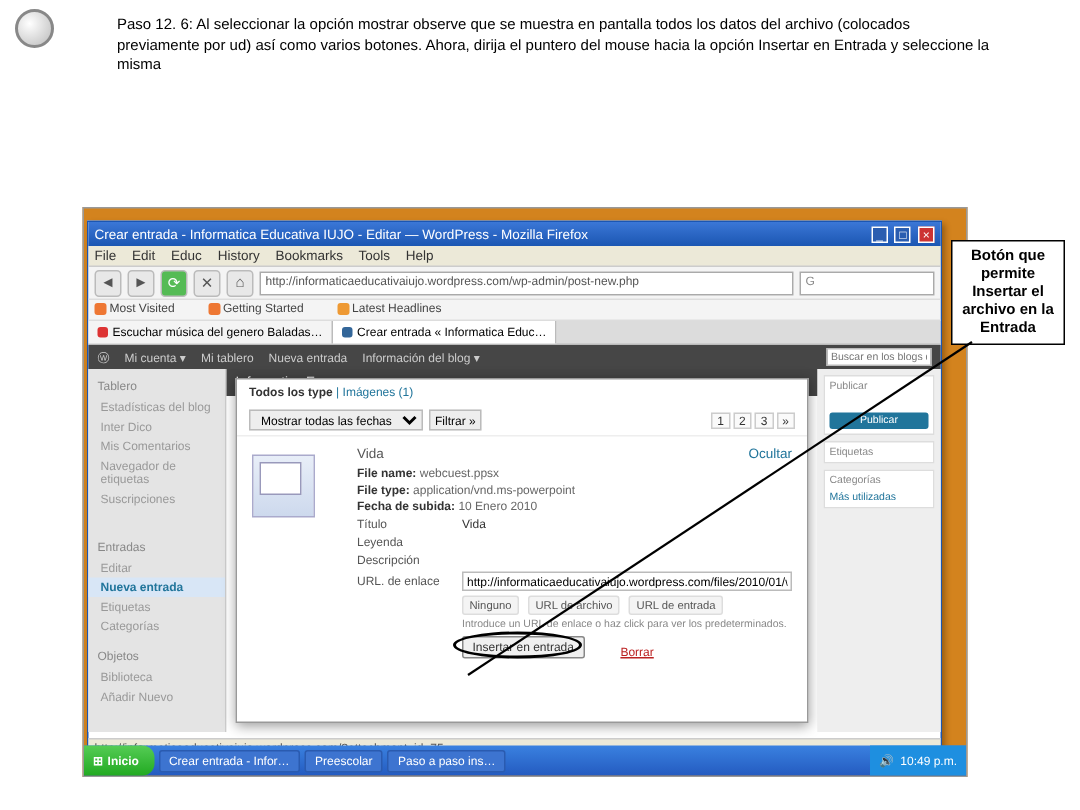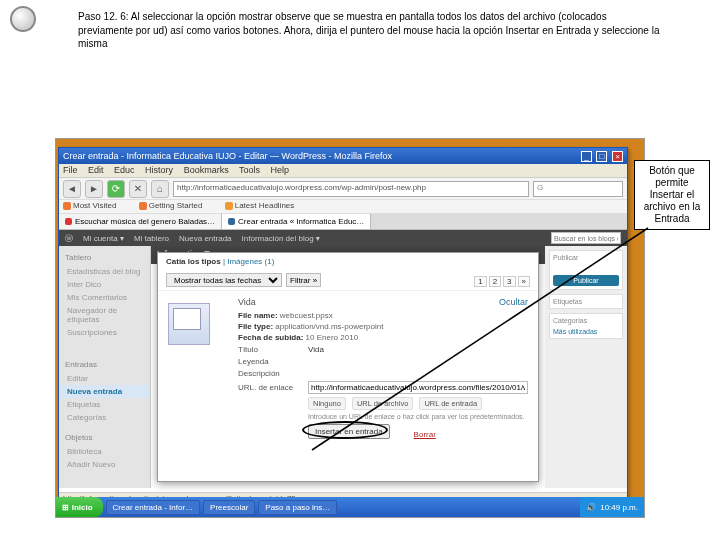--- a/index.html
+++ b/index.html
@@ -31,21 +31,21 @@
 .wp-side{width:92px;background:#e4e4e4;border-right:1px solid #ccc;font-size:8px;color:#777;padding:4px 0;filter:blur(.4px)}
 .wp-side .grp{padding:3px 6px;color:#888}
 .wp-side .item{padding:2px 8px;color:#999}
 .wp-side .hl{background:#d8e6f6;color:#21759b;font-weight:bold}
 .wp-main{flex:1;position:relative;background:#fff}
 .wp-header{height:18px;background:#444;color:#eee;font-size:9px;padding:3px 6px;filter:blur(.3px)}
 .modal{position:absolute;top:6px;left:6px;right:6px;bottom:6px;background:#fff;border:1px solid #999;box-shadow:0 2px 8px rgba(0,0,0,.4);font-size:8.5px;color:#333}
 .modal-head{background:#f0f0f0;border-bottom:1px solid #ddd;padding:3px 6px;display:flex;justify-content:space-between;align-items:center}
 .modal-tabs{padding:4px 8px;font-size:8px;color:#21759b}
 .modal-tabs b{color:#333}
-.modal-filter{padding:3px 8px;display:flex;align-items:flex-end;gap:4px;border-bottom:1px solid #eee}
+.modal-filter{padding:3px 8px;display:flex;align-items:center;gap:4px;border-bottom:1px solid #eee}
 .modal-filter select,.modal-filter .fbtn{font-size:8px;height:14px;border:1px solid #bbb;background:#eee;padding:0 3px}
 .pager{margin-left:auto;display:flex;gap:2px}
 .pager span{border:1px solid #ccc;padding:0 3px;font-size:8px;background:#fafafa}
 .media-item{padding:6px 10px;display:flex;gap:10px}
 .media-left{width:60px}
 .media-title{display:flex;justify-content:space-between;color:#555;font-size:9px;margin-bottom:4px}
 .media-title a{color:#21759b;text-decoration:none}
 .thumb{width:42px;height:42px;background:linear-gradient(#e8eef8,#cdd9ed);border:1px solid #aac;margin-top:6px;position:relative}
 .thumb:before{content:"";position:absolute;left:4px;top:4px;width:26px;height:20px;background:#fff;border:1px solid #99b}
 .media-right{flex:1}
@@ -60,21 +60,21 @@
 .insert-row{margin:4px 0 0 70px;display:flex;gap:24px;align-items:flex-end}
 .insert-btn{border:1px solid #888;background:#f0f0f0;font-size:8px;padding:2px 6px;border-radius:2px;color:#333}
 .insert-oval{position:absolute;border:2px solid #000;border-radius:50%;width:86px;height:18px;pointer-events:none}
 .del-link{color:#b22;font-size:8px}
 .hint{font-size:7px;color:#888;margin-left:70px;margin-top:2px}
 .ff-status{position:absolute;bottom:0;left:0;right:0;height:14px;background:#ece9d8;border-top:1px solid #ccc;font-size:8px;color:#555;padding:1px 4px}
 .taskbar{position:absolute;bottom:0;left:0;right:0;height:20px;background:linear-gradient(#3a81e0,#245bc0);display:flex;align-items:center;font-size:8px;color:#fff}
 .startbtn{background:linear-gradient(#5c5,#2a2);height:20px;padding:0 10px 0 6px;display:flex;align-items:center;gap:3px;font-weight:bold;border-radius:0 8px 8px 0}
 .taskitem{background:#3d74d0;margin-left:3px;padding:2px 6px;border-radius:2px;border:1px solid #2a5bb0}
 .tray{margin-left:auto;background:#1e8fe0;height:20px;padding:0 6px;display:flex;align-items:center;gap:4px}
-.callout{position:absolute;top:160px;right:10px;width:76px;background:#fff;border:1px solid #000;font-size:10px;font-weight:normal;text-align:center;padding:4px 3px;line-height:1.2}
+.callout{position:absolute;top:160px;right:10px;width:76px;background:#fff;border:1px solid #000;font-size:10px;font-weight:bold;text-align:center;padding:4px 3px;line-height:1.2}
 .arrow-line{position:absolute;pointer-events:none}
 .wp-right{width:82px;background:#eee;filter:blur(.5px);font-size:7px;color:#888;padding:4px}
 .wp-right .box{background:#fff;border:1px solid #ddd;margin-bottom:4px;padding:3px}
 .wp-right .pub{background:#21759b;color:#fff;text-align:center;padding:2px;border-radius:2px;font-size:7px}
 .searchmod{width:70px;height:12px;border:1px solid #bbb;font-size:7px;color:#aaa;padding:0 2px;background:#fff}
 </style>
 </head>
 <body>
 
 <div class="slide">
@@ -151,21 +151,21 @@
           <div class="grp" style="margin-top:6px">Objetos</div>
           <div class="item">Biblioteca</div>
           <div class="item">Añadir Nuevo</div>
         </div>
 
         <div class="wp-main">
           <div class="wp-header">Informatica E</div>
 
           <div class="modal">
             <div class="modal-tabs">
-              <b>Catia los tipos</b> | <span style="color:#21759b">Imágenes (1)</span>
+              <b>Todos los type</b> | <span style="color:#21759b">Imágenes (1)</span>
             </div>
             <div class="modal-filter">
               <select><option>Mostrar todas las fechas</option></select>
               <button class="fbtn">Filtrar »</button>
               <div class="pager">
                 <span>1</span>
                 <span>2</span>
                 <span>3</span>
                 <span>»</span>
               </div>

